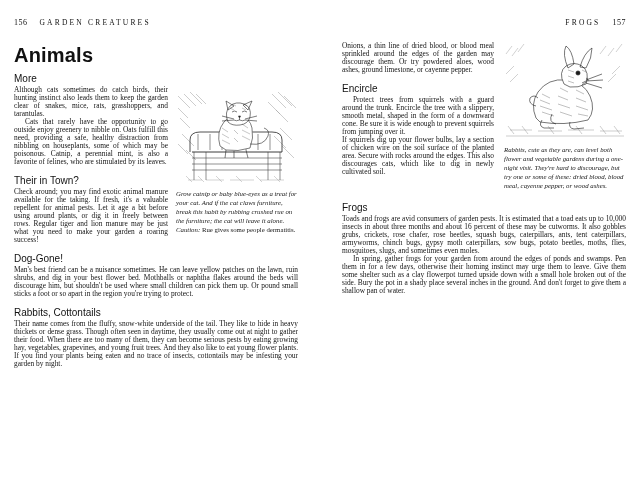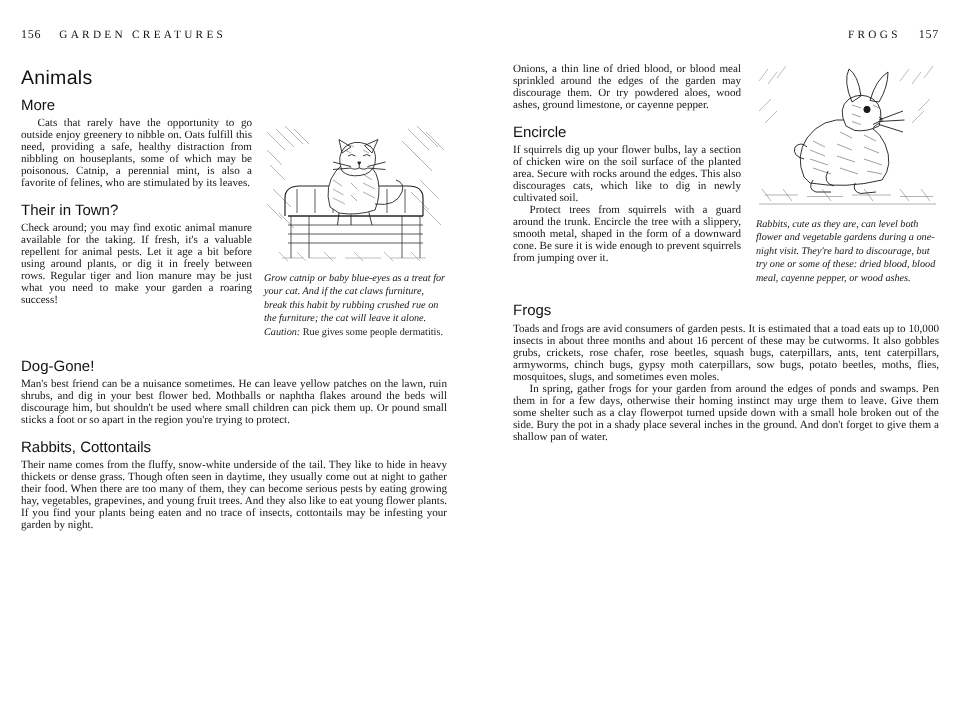--- a/index.html
+++ b/index.html
@@ -42,22 +42,22 @@
     height: 10px;
   }
   .runhead.left .folio { margin-right: 12px; }
   .runhead.right { justify-content: flex-end; }
   .runhead.right .folio { margin-left: 12px; }
   .runhead .title { font-size: 7.5px; letter-spacing: 2.2px; }
   .folio { font-size: 8px; letter-spacing: 0.5px; }
 
   h1.section {
     font-family: "Liberation Sans", sans-serif;
-    font-weight: normal;
-    font-size: 13px;
+    font-weight: bold;
+    font-size: 20px;
     margin: 16px 0 6px 0;
     letter-spacing: 0.2px;
     color: #111;
   }
   h2.sub {
     font-family: "Liberation Sans", sans-serif;
     font-weight: normal;
     font-size: 10px;
     margin: 9px 0 2px 0;
     color: #111;
@@ -164,20 +164,21 @@
             </g>
           </g>
         </svg>
       </div>
       <div class="caption">
         <span>Grow catnip or baby blue-eyes as a treat for your cat. And if the cat claws furniture, break this habit by rubbing crushed rue on the furniture; the cat will leave it alone. Caution:</span>
         <span class="rom">Rue gives some people dermatitis.</span>
       </div>
     </div>
 
+    <p class="body noind">Although cats sometimes do catch birds, their hunting instinct also leads them to keep the garden clear of snakes, mice, rats, grasshoppers, and tarantulas.</p>
     <p class="body">Cats that rarely have the opportunity to go outside enjoy greenery to nibble on. Oats fulfill this need, providing a safe, healthy distraction from nibbling on houseplants, some of which may be poisonous. Catnip, a perennial mint, is also a favorite of felines, who are stimulated by its leaves.</p>
 
     <h2 class="sub">Their in Town?</h2>
     <p class="body noind">Check around; you may find exotic animal manure available for the taking. If fresh, it's a valuable repellent for animal pests. Let it age a bit before using around plants, or dig it in freely between rows. Regular tiger and lion manure may be just what you need to make your garden a roaring success!</p>
 
     <div class="clear"></div>
 
     <h2 class="sub">Dog-Gone!</h2>
     <p class="body noind">Man's best friend can be a nuisance sometimes. He can leave yellow patches on the lawn, ruin shrubs, and dig in your best flower bed. Mothballs or naphtha flakes around the beds will discourage him, but shouldn't be used where small children can pick them up. Or pound small sticks a foot or so apart in the region you're trying to protect.</p>
 
@@ -239,22 +240,22 @@
             </g>
           </g>
         </svg>
       </div>
       <div class="caption">Rabbits, cute as they are, can level both flower and vegetable gardens during a one-night visit. They're hard to discourage, but try one or some of these: dried blood, blood meal, cayenne pepper, or wood ashes.</div>
     </div>
 
     <p class="body noind">Onions, a thin line of dried blood, or blood meal sprinkled around the edges of the garden may discourage them. Or try powdered aloes, wood ashes, ground limestone, or cayenne pepper.</p>
 
     <h2 class="sub">Encircle</h2>
+    <p class="body">Protect trees from squirrels with a guard around the trunk. Encircle the tree with a slippery, smooth metal, shaped in the form of a downward cone. Be sure it is wide enough to prevent squirrels from jumping over it.</p>
     <p class="body noind">If squirrels dig up your flower bulbs, lay a section of chicken wire on the soil surface of the planted area. Secure with rocks around the edges. This also discourages cats, which like to dig in newly cultivated soil.</p>
-    <p class="body">Protect trees from squirrels with a guard around the trunk. Encircle the tree with a slippery, smooth metal, shaped in the form of a downward cone. Be sure it is wide enough to prevent squirrels from jumping over it.</p>
 
     <div class="clear"></div>
     <div class="spacer-6"></div>
 
 
     <h2 class="sub first">Frogs</h2>
     <p class="body noind">Toads and frogs are avid consumers of garden pests. It is estimated that a toad eats up to 10,000 insects in about three months and about 16 percent of these may be cutworms. It also gobbles grubs, crickets, rose chafer, rose beetles, squash bugs, caterpillars, ants, tent caterpillars, armyworms, chinch bugs, gypsy moth caterpillars, sow bugs, potato beetles, moths, flies, mosquitoes, slugs, and sometimes even moles.</p>
     <p class="body">In spring, gather frogs for your garden from around the edges of ponds and swamps. Pen them in for a few days, otherwise their homing instinct may urge them to leave. Give them some shelter such as a clay flowerpot turned upside down with a small hole broken out of the side. Bury the pot in a shady place several inches in the ground. And don't forget to give them a shallow pan of water.</p>
 
   </div>

